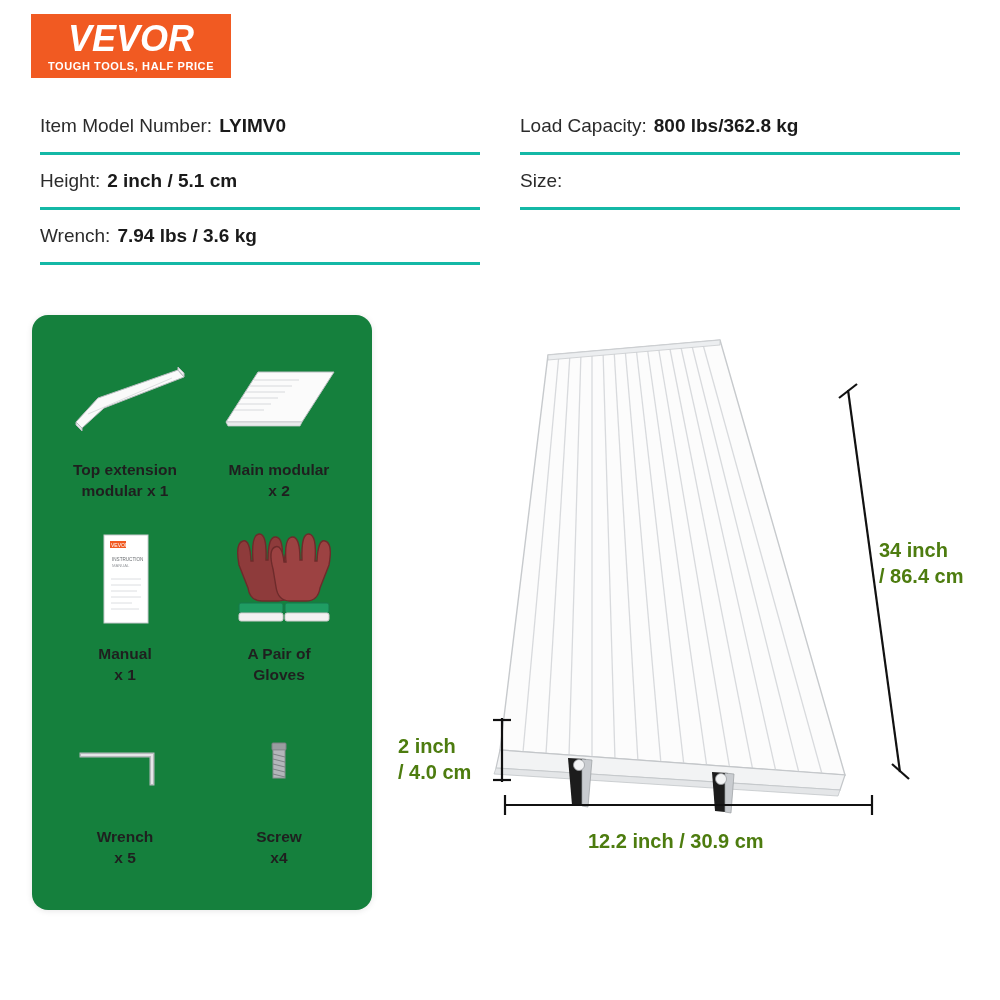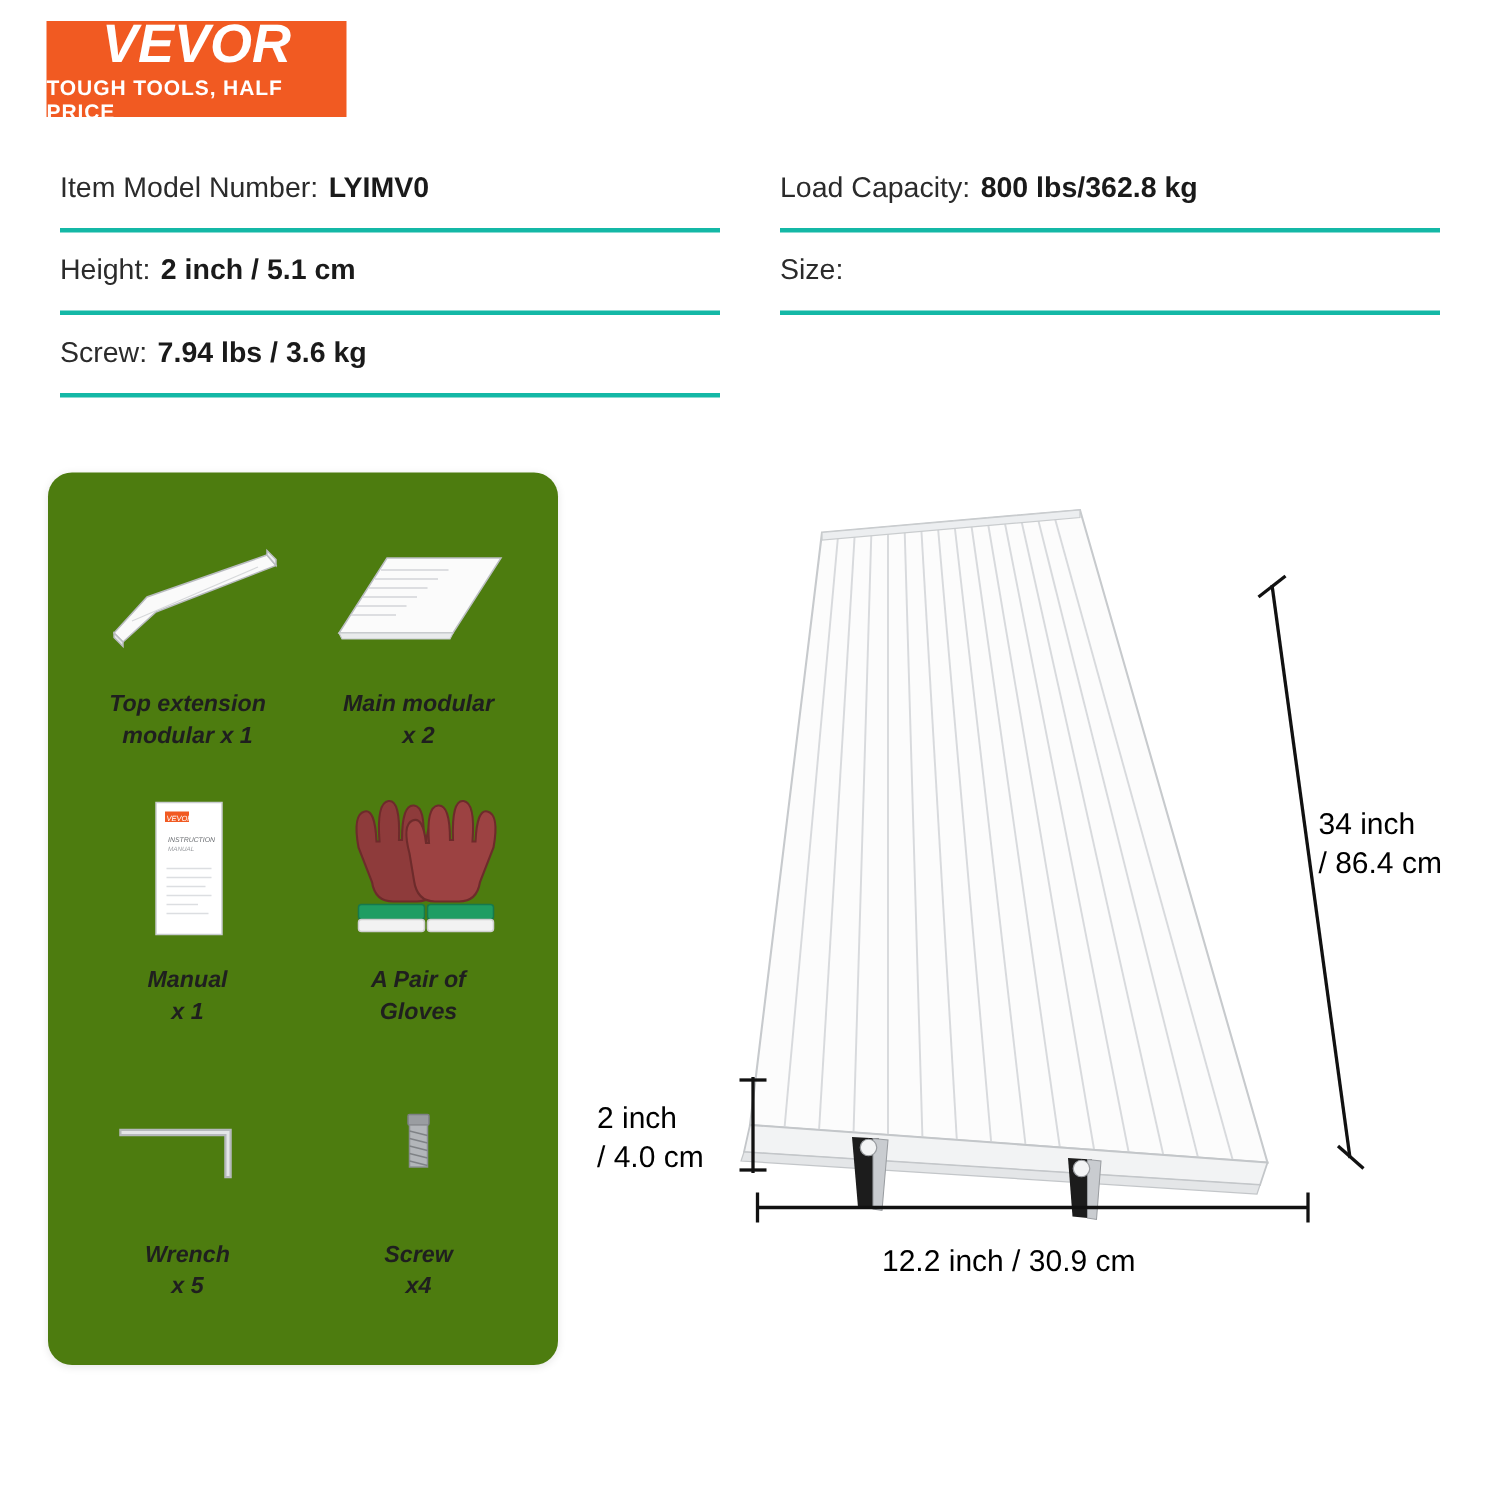--- a/index.html
+++ b/index.html
@@ -33,21 +33,21 @@
     font-family: "Liberation Sans", sans-serif;
     font-weight: bold;
     font-size: 36px;
     line-height: 36px;
     letter-spacing: 0px;
     color: #ffffff;
     font-style: italic;
   }
   .logo-tag {
     margin-top: 3px;
-    font-size: 14px;
+    font-size: 11px;
     letter-spacing: 0.6px;
     color: #ffffff;
     font-weight: bold;
   }
 
   
   .specs {
     position: absolute;
     left: 40px;
     top: 100px;
@@ -76,24 +76,23 @@
     color: #1a1a1a;
   }
 
   
   .parts-card {
     position: absolute;
     left: 32px;
     top: 315px;
     width: 340px;
     height: 595px;
-    background: #4d7c0f;
+    background: #15803d;
     border-radius: 16px;
     box-shadow: 0 1px 6px rgba(0,0,0,0.10);
-    font-style: italic;
   }
   .parts-grid {
     position: absolute;
     inset: 0;
     display: grid;
     grid-template-columns: 1fr 1fr;
     grid-template-rows: 1fr 1fr 1fr;
     padding: 26px 16px 18px 16px;
     box-sizing: border-box;
   }
@@ -127,22 +126,22 @@
   .product {
     position: absolute;
     left: 420px;
     top: 320px;
     width: 570px;
     height: 560px;
   }
 
   .dim {
     position: absolute;
-    font-weight: normal;
-    color: #000000;
+    font-weight: bold;
+    color: #4d7c0f;
     line-height: 26px;
     white-space: pre-line;
   }
   .dim-right {
     left: 879px;
     top: 537px;
     font-size: 20px;
     text-align: left;
   }
   .dim-left {
@@ -171,21 +170,21 @@
   <div class="spec-col">
     <div class="spec-row">
       <span class="spec-label">Item Model Number:</span>
       <span class="spec-value">LYIMV0</span>
     </div>
     <div class="spec-row">
       <span class="spec-label">Height:</span>
       <span class="spec-value">2 inch / 5.1 cm</span>
     </div>
     <div class="spec-row">
-      <span class="spec-label">Screw:</span>
+      <span class="spec-label">Wrench:</span>
       <span class="spec-value">7.94 lbs / 3.6 kg</span>
     </div>
   </div>
 
   <div class="spec-col">
     <div class="spec-row">
       <span class="spec-label">Load Capacity:</span>
       <span class="spec-value">800 lbs/362.8 kg</span>
     </div>
     <div class="spec-row">

